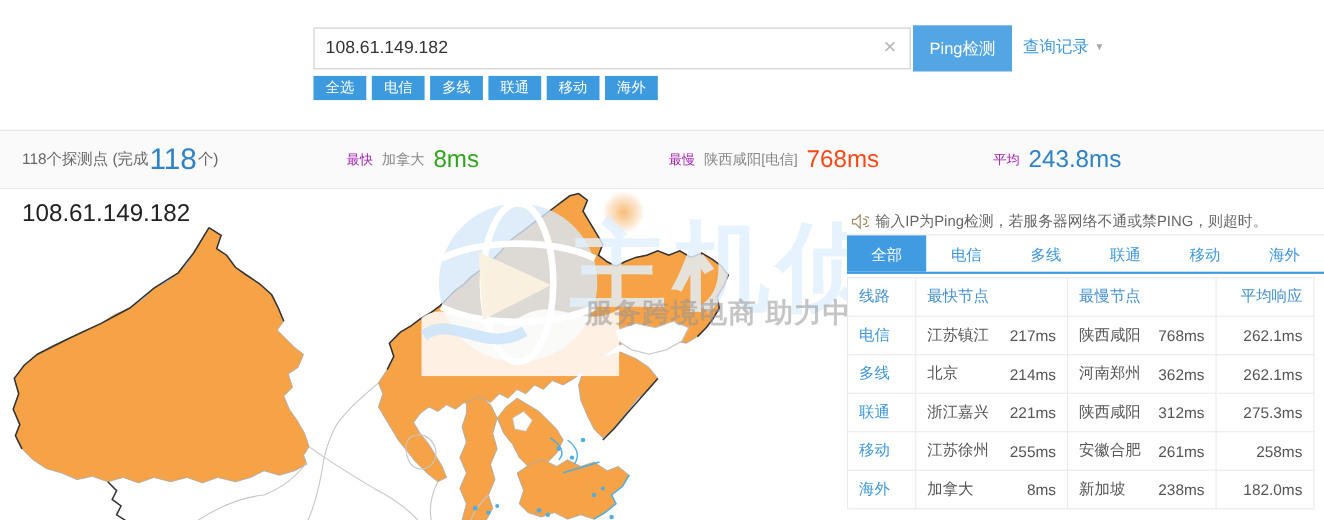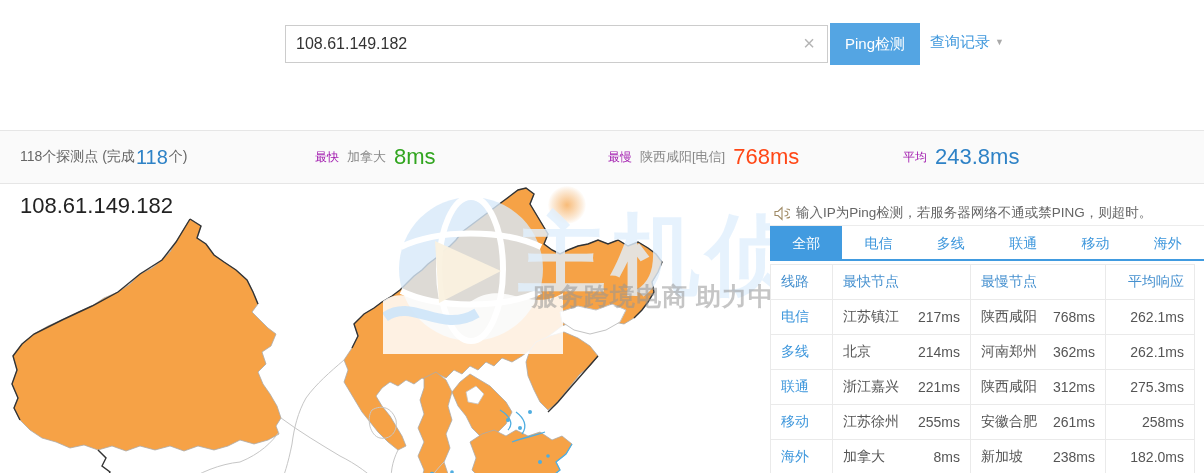--- a/index.html
+++ b/index.html
@@ -18,24 +18,24 @@
   .records { position:absolute; left:930px; top:33px; font-size:15px; color:#3E97DC;
     cursor:pointer; }
   .records .caret { color:#a9a9a9; font-size:9px; margin-left:5px; vertical-align:2px; }
   .filters { position:absolute; left:285px; top:69px; }
   .fbtn { display:inline-block; background:#3E9ADF; color:#fff; border:none; font-size:13px;
     height:22px; line-height:22px; padding:0 11px; margin-right:5px; cursor:pointer;
     font-family:"Liberation Sans","DejaVu Sans",sans-serif; }
 
   
   .statsbar { position:relative; width:1204px; height:54px; background:#fafafa;
-    border-top:1px solid #e6e6e6; border-bottom:1px solid #e6e6e6;margin-top:12px; }
+    border-top:1px solid #e6e6e6; border-bottom:1px solid #e6e6e6; }
   .stat { position:absolute; top:0; height:100%; display:flex; align-items:center; }
   .stat.s1 { left:20px; font-size:14px; color:#666; }
-  .stat.s1 .big-blue { font-size:20px; color:#2E82C6; margin:0 1px; }
+  .stat.s1 .big-blue { font-size:27px; color:#2E82C6; margin:0 1px; }
   .stat .lab { font-size:12px; color:#a21caf; margin-right:8px; }
   .stat .node { font-size:13px; color:#888; margin-right:8px; }
   .stat .val { font-size:22px; }
   .s2 { left:315px; } .s3 { left:608px; } .s4 { left:903px; }
   .val-green { color:#31A51F; } .val-red { color:#FF4716; } .val-blue { color:#2E82C6; }
 
   
   .main { position:relative; width:1204px; height:301px; background:#fff; overflow:hidden; }
   .map-title { position:absolute; left:20px; top:9px; z-index:2; font-size:22px;
     color:#222; font-weight:400; }
@@ -77,20 +77,21 @@
 </head>
 <body>
 
 <div class="topbar">
   <input class="search-input" value="108.61.149.182" style="">
   <span class="clear-x">×</span>
   <button class="ping-btn">Ping检测</button>
   <span class="records">
     <span>查询记录</span><span class="caret">▼</span>
   </span>
+  <div class="filters"><button class="fbtn">全选</button><button class="fbtn">电信</button><button class="fbtn">多线</button><button class="fbtn">联通</button><button class="fbtn">移动</button><button class="fbtn">海外</button></div>
 </div>
 
 <div class="statsbar">
   <div class="stat s1">
     <span>118个探测点 (完成</span>
     <span class="big-blue">118</span>
     <span>个)</span>
   </div>
   <div class="stat s2">
     <span class="lab">最快</span>

